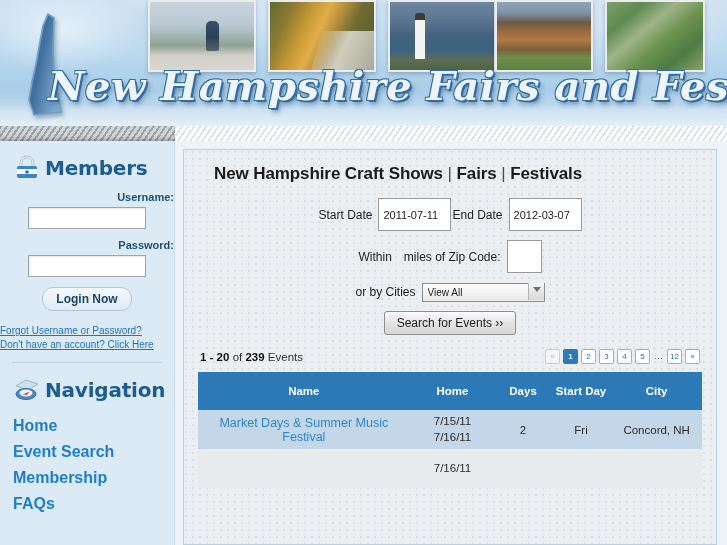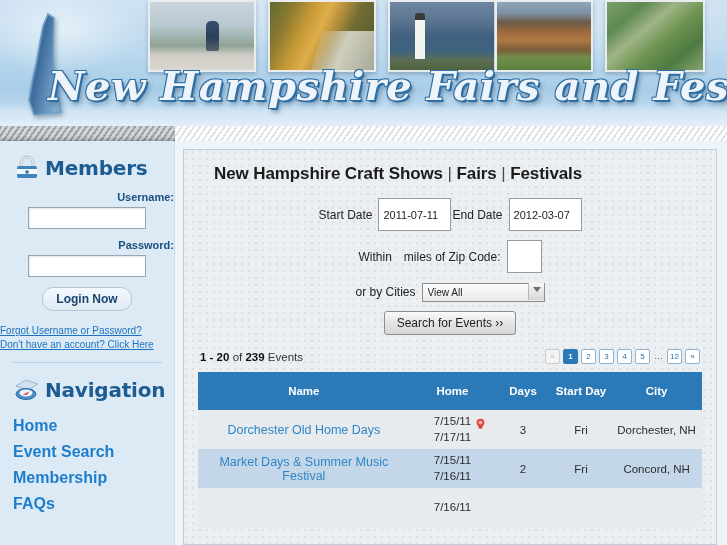--- a/index.html
+++ b/index.html
@@ -551,38 +551,20 @@
             <tr>
               <th class="col-name">Name</th>
               <th class="col-date">Home</th>
               <th class="col-days">Days</th>
               <th class="col-start">Start Day</th>
               <th class="col-city">City</th>
             </tr>
           </thead>
           <tbody>
 
-            <tr class="odd">
-              <td class="name-cell">
-                <a>Dorchester Old Home Days</a>
-              </td>
-              <td>
-                <span class="date-stack">
-                  <span class="d1"><span>7/15/11</span><svg class="flag-icon" viewBox="0 0 12 12">
-                      <circle cx="6" cy="5" r="4.3" fill="#e24a42"></circle>
-                      <circle cx="6" cy="5" r="2" fill="#f4b0ac"></circle>
-                      <rect x="4" y="8" width="4" height="3.5" rx="1" fill="#d23c34"></rect>
-                    </svg></span><br>
-                  <span>7/17/11</span>
-                </span>
-              </td>
-              <td>3</td>
-              <td>Fri</td>
-              <td>Dorchester, NH</td>
-            </tr>
 
             <tr class="even">
               <td class="name-cell">
                 <a>Market Days &amp; Summer Music Festival</a>
               </td>
               <td>
                 <span class="date-stack">
                   <span>7/15/11</span><br>
                   <span>7/16/11</span>
                 </span>

